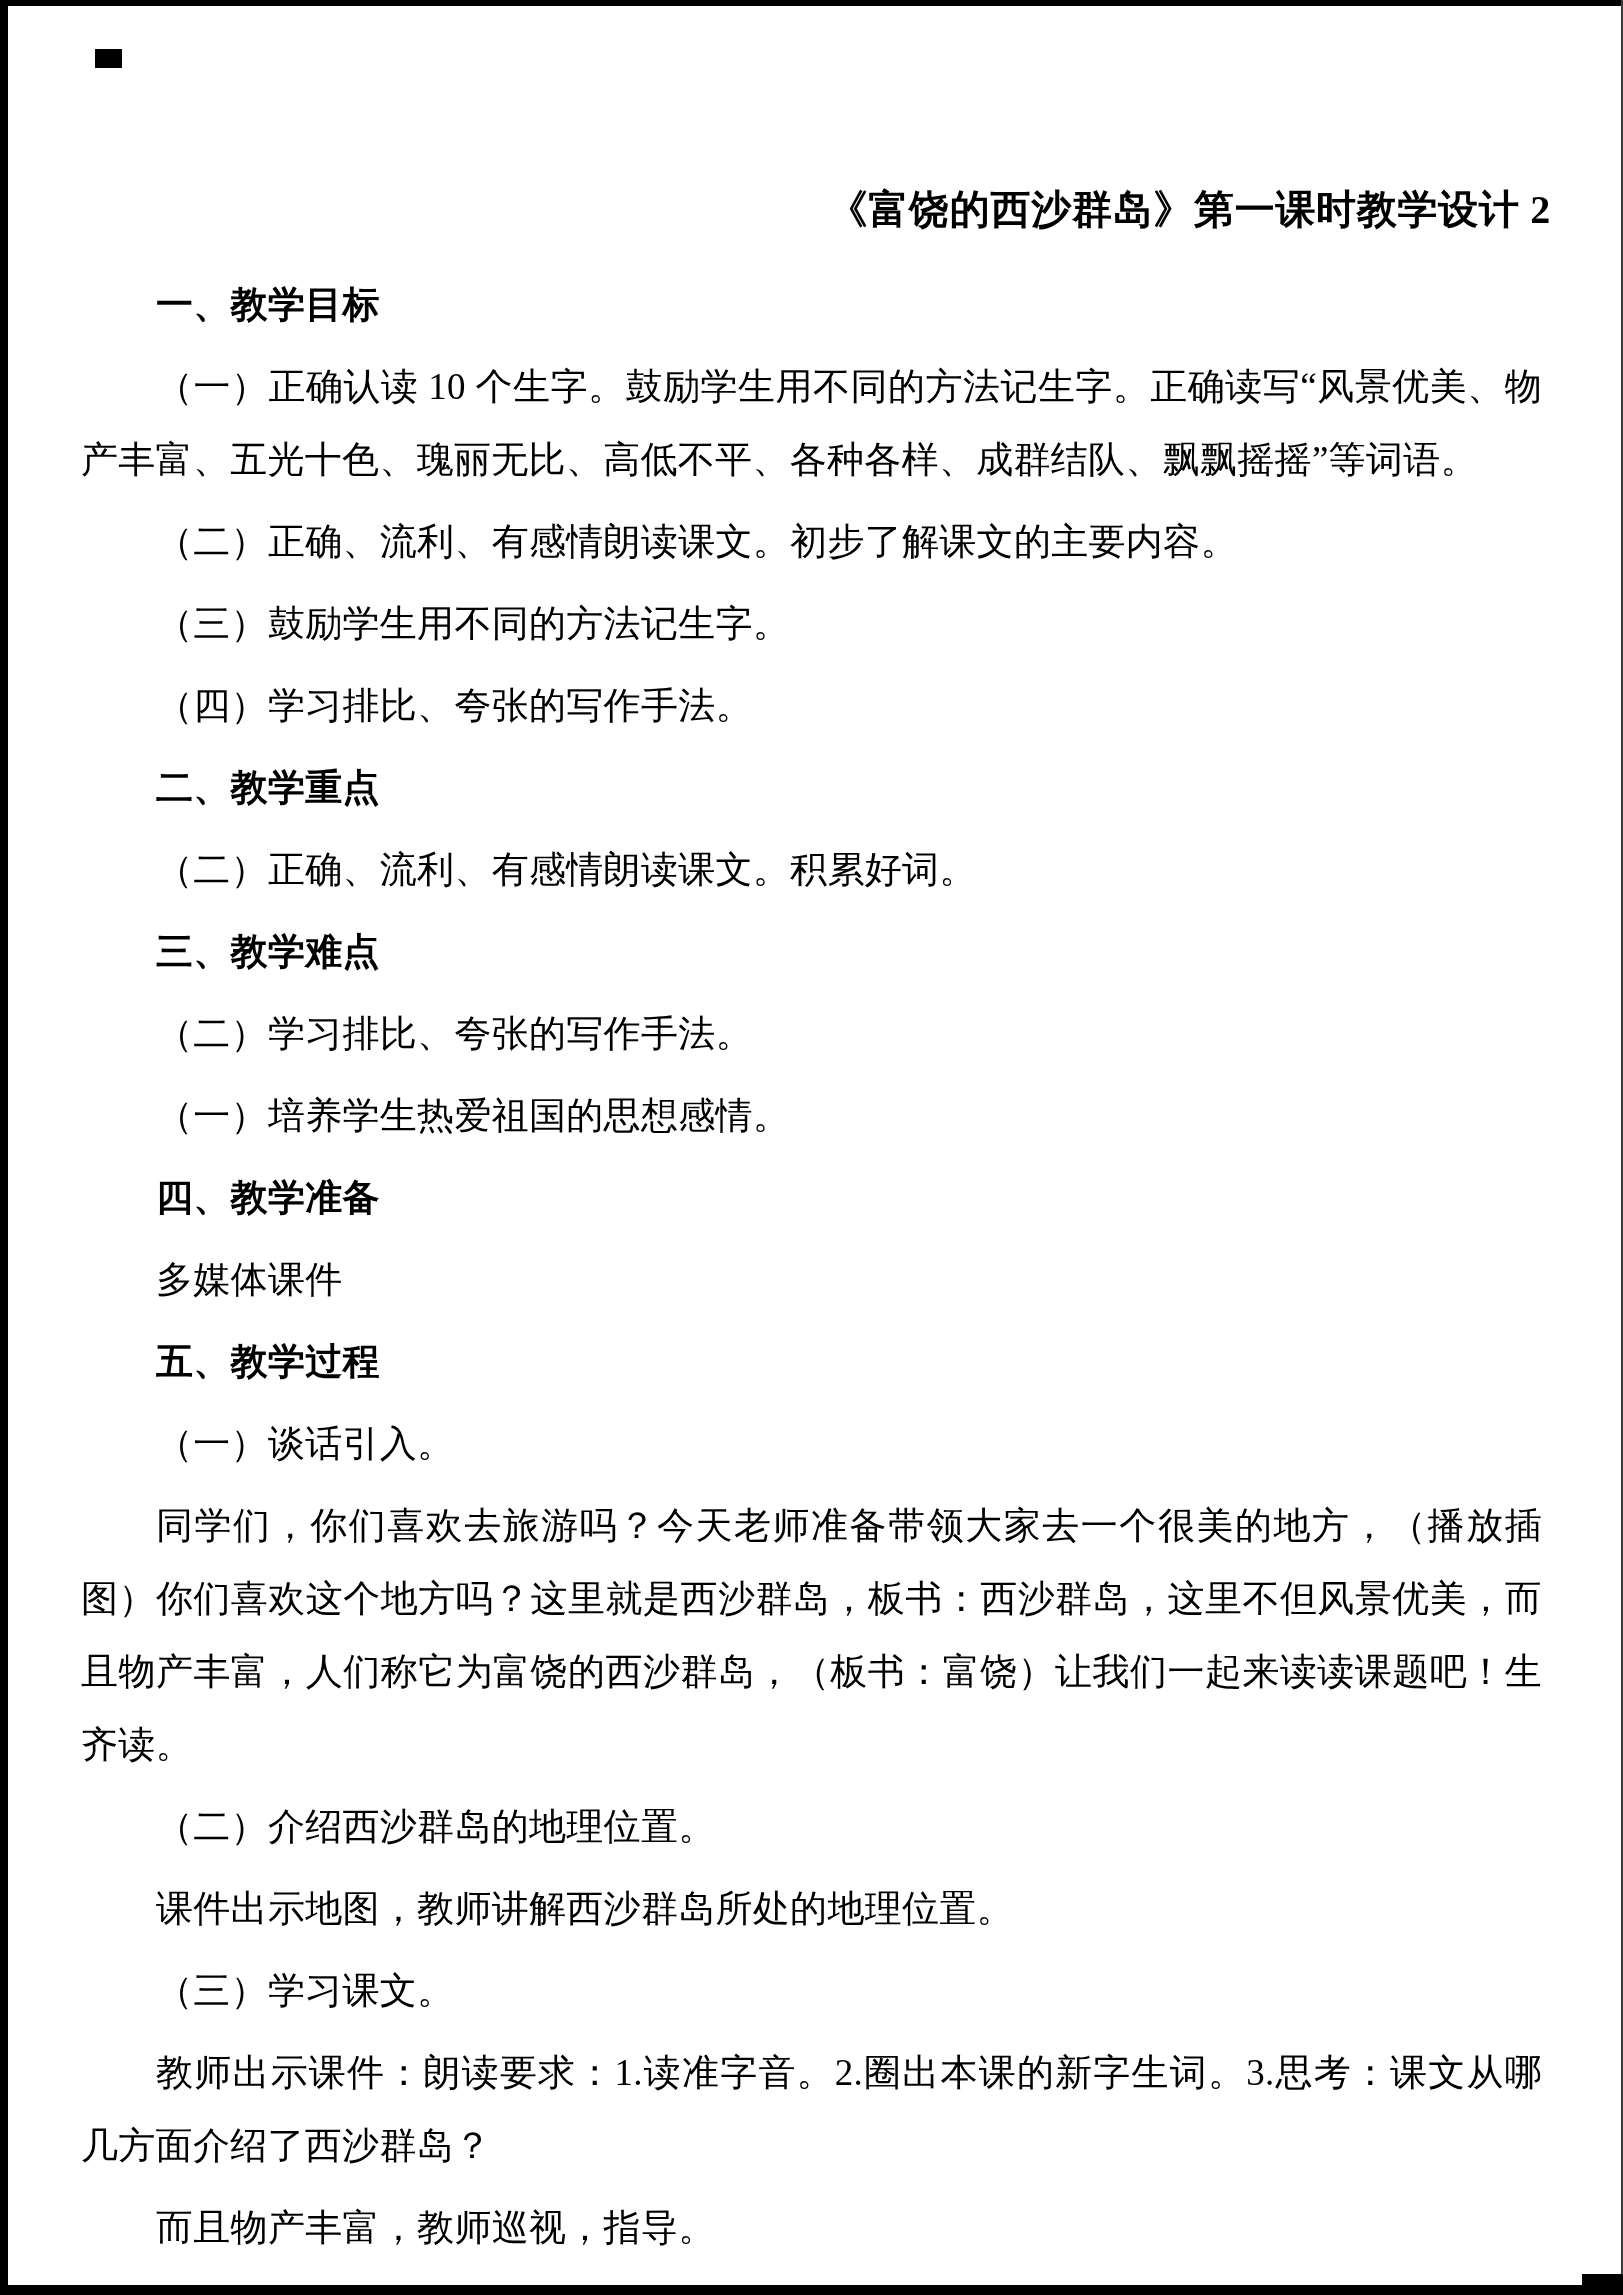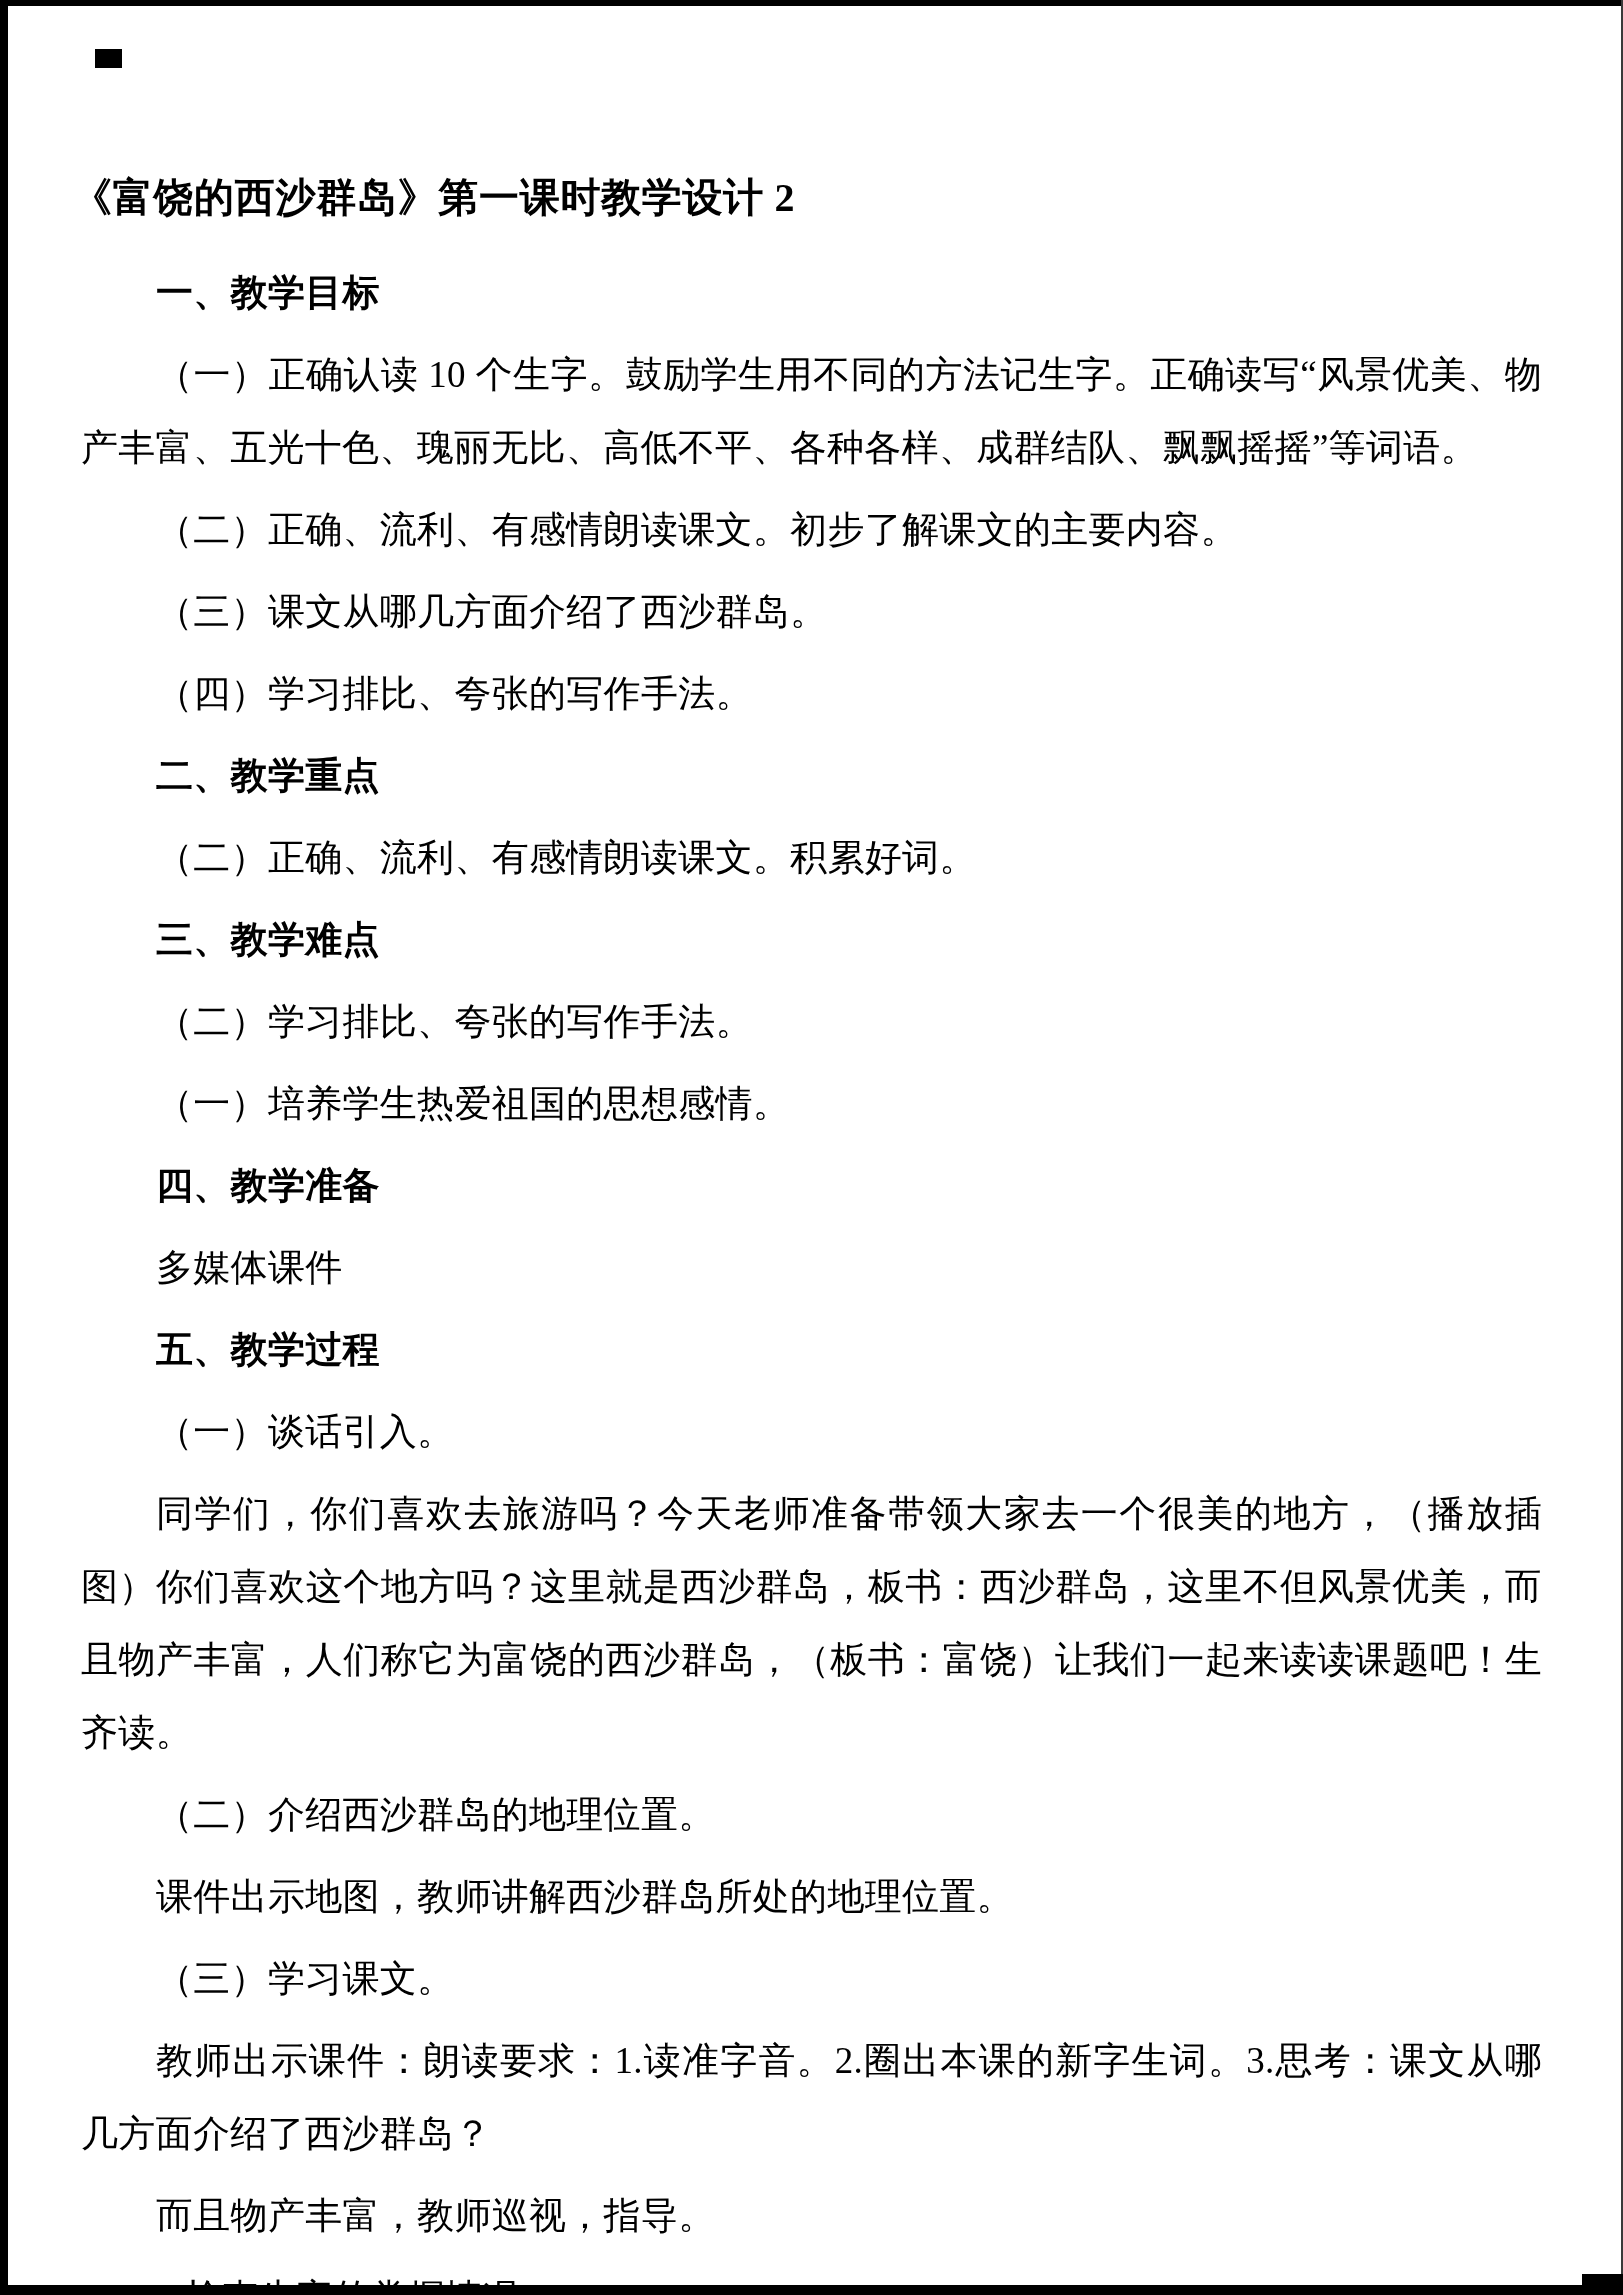--- a/index.html
+++ b/index.html
@@ -25,22 +25,22 @@
   .corner-blob { left: 1582px; top: 2274px; width: 42px; height: 21px; }
   .stray-mark  { left: 95px; top: 49px; width: 27px; height: 19px; }
 
   .content {
     position: absolute;
     left: 72px;
     right: 72px;
     top: 169px;
   }
   .doc-title {
-    margin: 0 0 29px 0;
-    text-align: left;
+    margin: 12px 0 29px 0;
+    text-align: right;
     font-size: 40px;
     font-weight: bold;
     line-height: 1.45;
     letter-spacing: 0.7px;
   }
   p.para {
     margin: 9px;
     font-size: 37px;
     line-height: 73px;
     text-indent: 75px;
@@ -57,21 +57,21 @@
 <body>
 
 <div class="page">
 
   <div class="content">
     <h1 class="doc-title">《富饶的西沙群岛》第一课时教学设计 2</h1>
 
     <p class="para heading">一、教学目标</p>
     <p class="para">（一）正确认读 10 个生字。鼓励学生用不同的方法记生字。正确读写“风景优美、物产丰富、五光十色、瑰丽无比、高低不平、各种各样、成群结队、飘飘摇摇”等词语。</p>
     <p class="para">（二）正确、流利、有感情朗读课文。初步了解课文的主要内容。</p>
-    <p class="para">（三）课文从哪几方面介绍了西沙群岛。</p>
+    <p class="para">（三）鼓励学生用不同的方法记生字。</p>
     <p class="para">（四）学习排比、夸张的写作手法。</p>
 
     <p class="para heading">二、教学重点</p>
     <p class="para">（二）正确、流利、有感情朗读课文。积累好词。</p>
 
     <p class="para heading">三、教学难点</p>
     <p class="para">（二）学习排比、夸张的写作手法。</p>
     <p class="para">（一）培养学生热爱祖国的思想感情。</p>
 
     <p class="para heading">四、教学准备</p>

